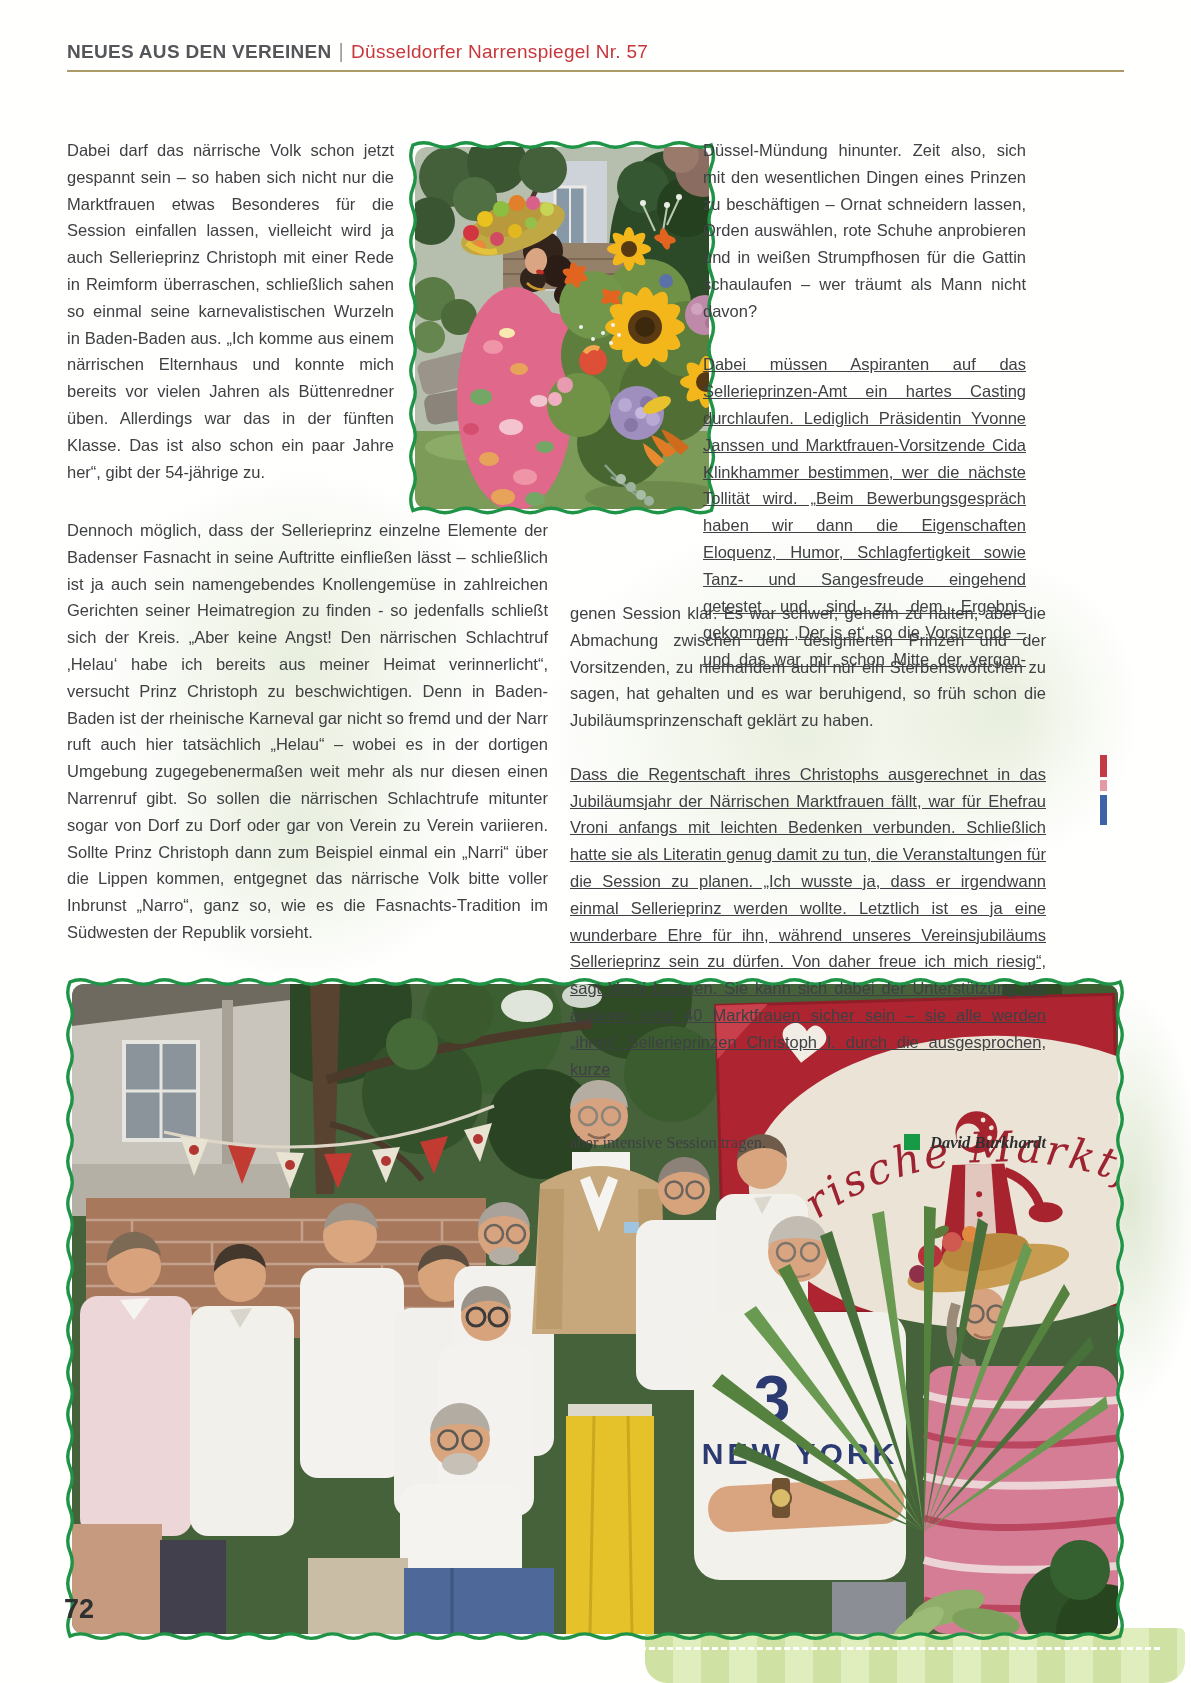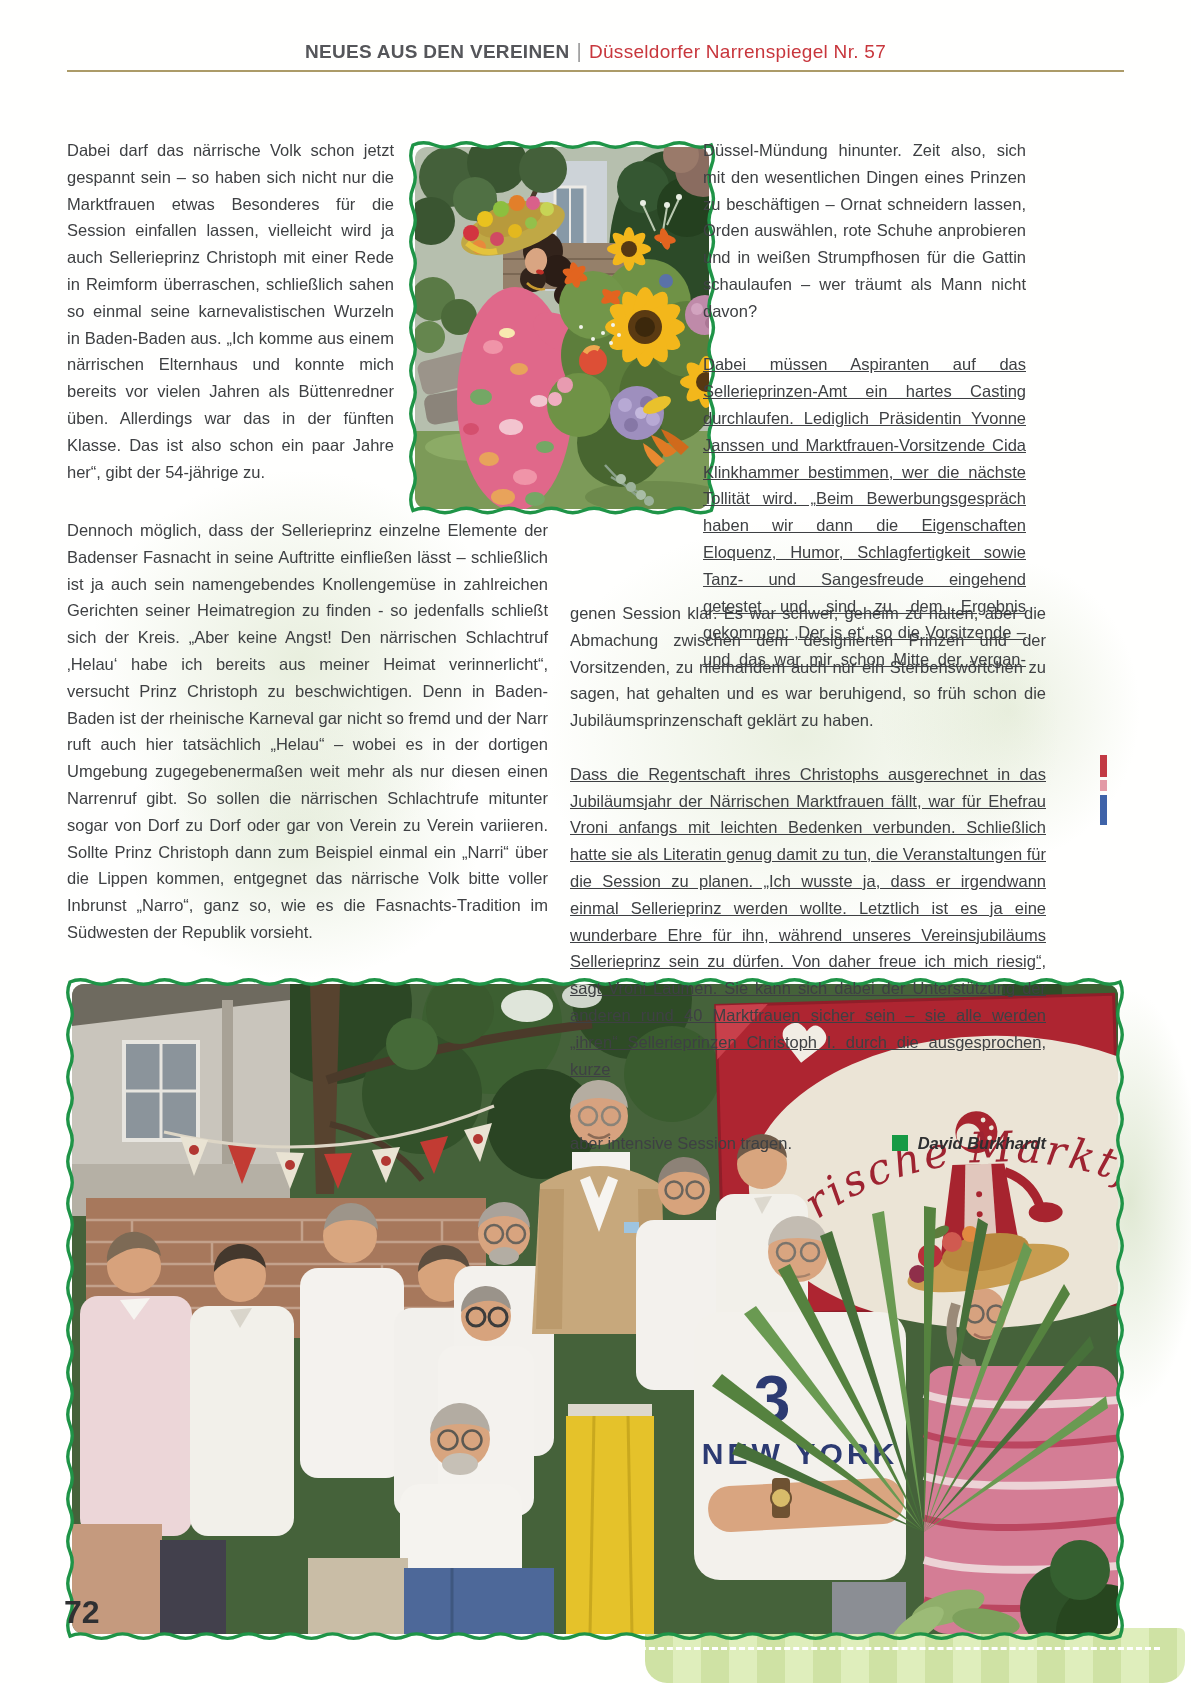--- a/index.html
+++ b/index.html
@@ -3,45 +3,45 @@
 <meta charset="utf-8">
 <style>
   html,body{margin:0;padding:0;background:#ffffff;}
   .page{
     position:relative; width:1191px; height:1683px; margin:0 auto;
     background:#fffffe; overflow:hidden;
     font-family:"Liberation Sans", sans-serif; color:#3e4043;
   }
   
   .header{position:absolute; left:67px; top:40px; width:1057px; z-index:3;}
-  .header-line{font-size:19px; letter-spacing:.3px; white-space:nowrap;text-align:center;}
+  .header-line{font-size:19px; letter-spacing:.3px; white-space:nowrap;}
   .section-title{font-weight:bold; color:#55565a;}
   .divider{color:#9a9a9a; font-weight:normal; padding:0 7px; font-size:20px;}
   .issue-title{color:#c8363c; font-weight:normal;}
   .header-rule{position:absolute; left:0; top:30px; width:1057px; height:2px; background:#ac9b68;}
   
   .textblock{position:absolute; z-index:3; font-size:16.5px; line-height:26.8px; text-align:justify;}
   .textblock p{margin:0 0 26.8px 0;}
   .textblock p.cont{text-align-last:justify;text-decoration:underline;}
   .tb-left-top{left:67px; top:137px; width:327px;}
   .tb-right-top{left:703px; top:137px; width:323px;}
   .tb-left-bottom{left:67px; top:517px; width:481px;}
   .tb-right-wide{left:570px; top:600px; width:476px;}
-  .author-line{display:flex; justify-content:space-between; align-items:baseline;}
+  .author-line{display:flex; justify-content:space-between; align-items:baseline;font-family:Liberation Serif, serif;}
   .author-credit{font-weight:bold; font-style:italic; color:#2e2f31; white-space:nowrap;margin-top:48px;}
   .author-square{display:inline-block; width:16px; height:16px; background:#169a45; margin-right:10px; vertical-align:-2px;}
   
   .photo-frame{position:absolute; z-index:2;}
   .photo-clip{position:absolute; left:9px; top:9px; right:9px; bottom:9px; border-radius:12px; overflow:hidden;}
   .photo-clip svg{display:block; width:100%; height:100%;}
   .frame-overlay{position:absolute; left:0; top:0; width:100%; height:100%; pointer-events:none;}
   .pf-top{left:406px; top:138px; width:312px; height:380px;}
   .pf-bottom{left:63px; top:975px; width:1064px; height:668px;}
   
-  .page-number{position:absolute; left:64px; top:1594px; font-size:32px; font-weight:bold; color:#2f3032; z-index:3;}
+  .page-number{position:absolute; left:64px; top:1594px; font-size:27px; font-weight:bold; color:#2f3032; z-index:3;}
   
   .wm{position:absolute; z-index:0; border-radius:50%;}
   .wm1{left:90px; top:470px; width:420px; height:380px; background:radial-gradient(closest-side, rgba(186,205,156,.33), rgba(186,205,156,0));}
   .wm2{left:540px; top:520px; width:520px; height:430px; background:radial-gradient(closest-side, rgba(186,205,156,.30), rgba(186,205,156,0));}
   .wm3{left:120px; top:700px; width:360px; height:280px; background:radial-gradient(closest-side, rgba(176,198,146,.28), rgba(176,198,146,0));}
   .wm4{left:880px; top:560px; width:260px; height:300px; background:radial-gradient(closest-side, rgba(186,205,156,.30), rgba(186,205,156,0));}
   .wm5{left:1060px; top:990px; width:140px; height:420px; background:radial-gradient(closest-side, rgba(176,198,146,.40), rgba(176,198,146,0));}
   .celery-stalk{
     position:absolute; left:645px; top:1628px; width:540px; height:55px; z-index:1;
     background:repeating-linear-gradient(90deg,#cfe2a4 0 28px,#dfeebc 28px 56px);

